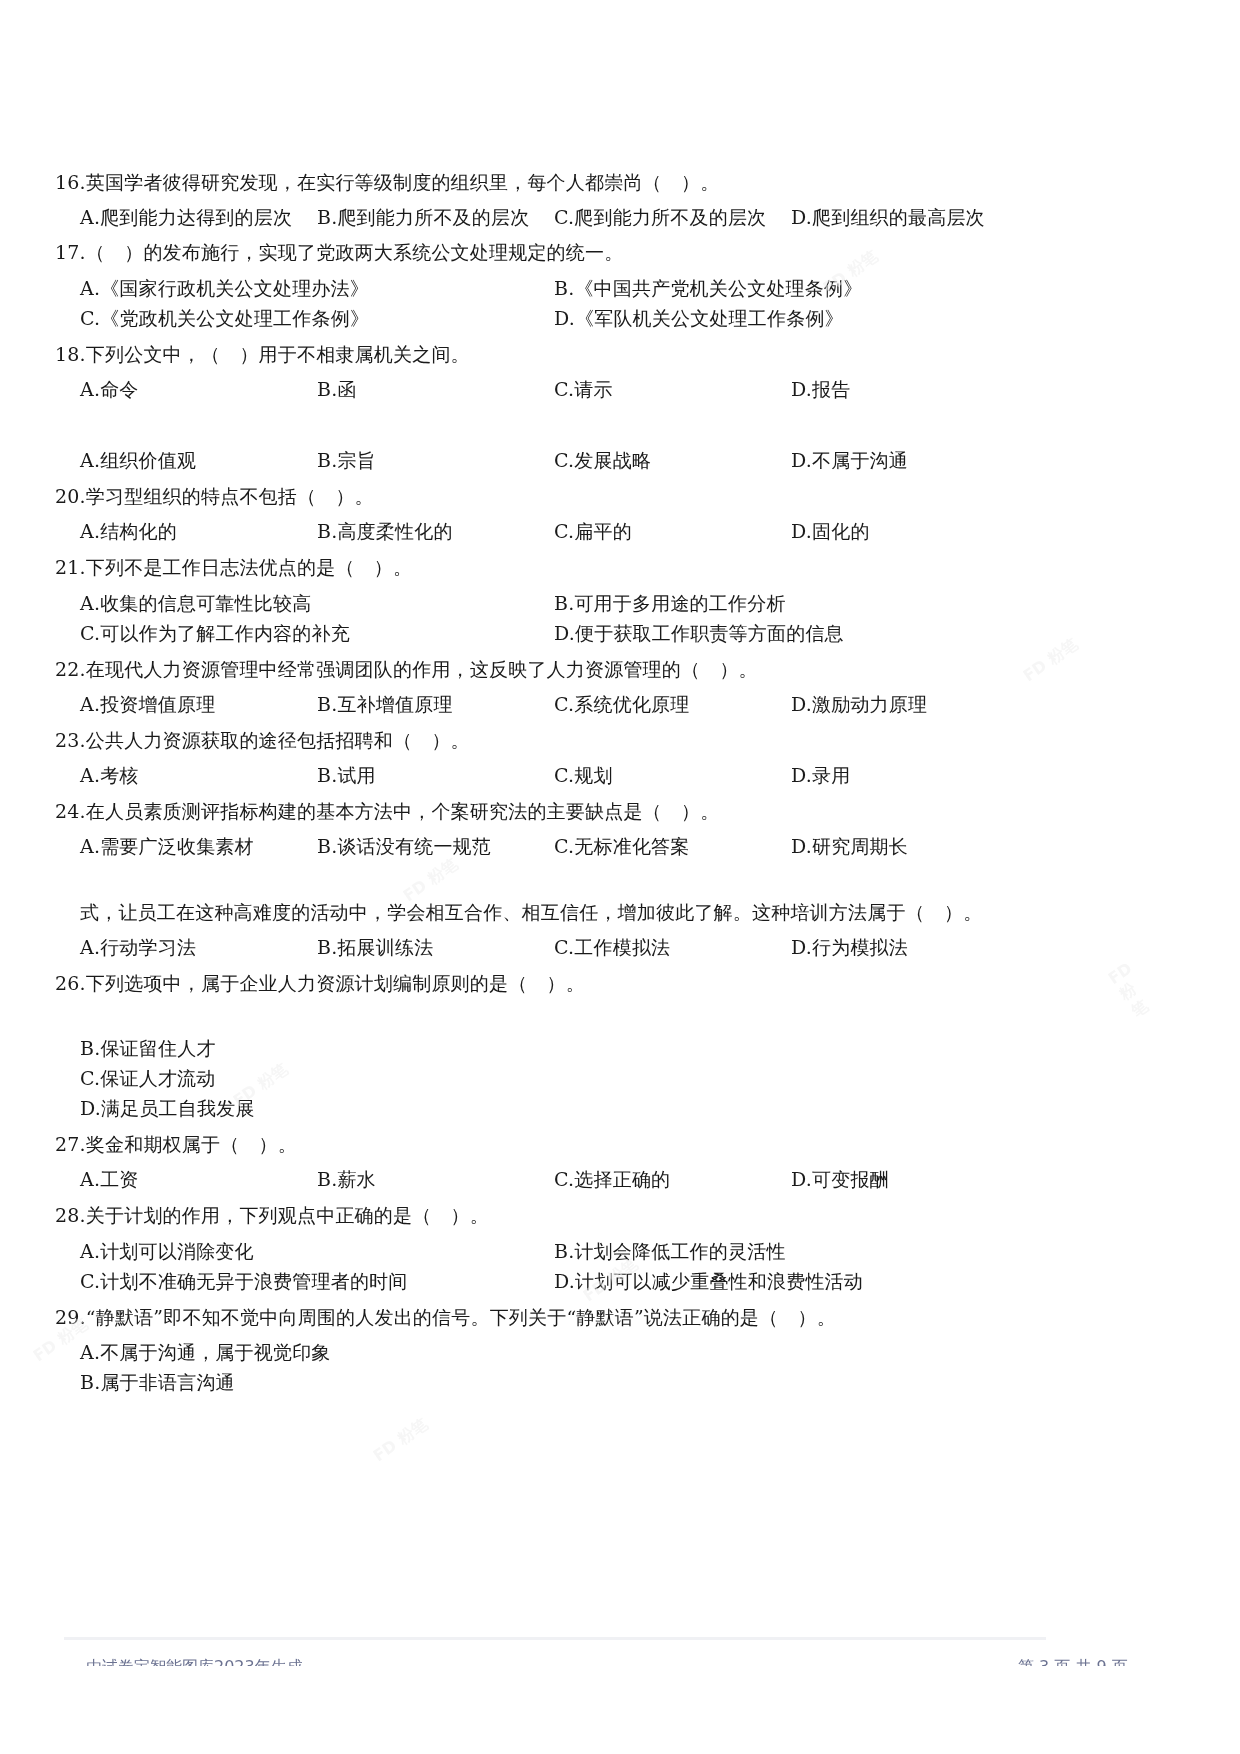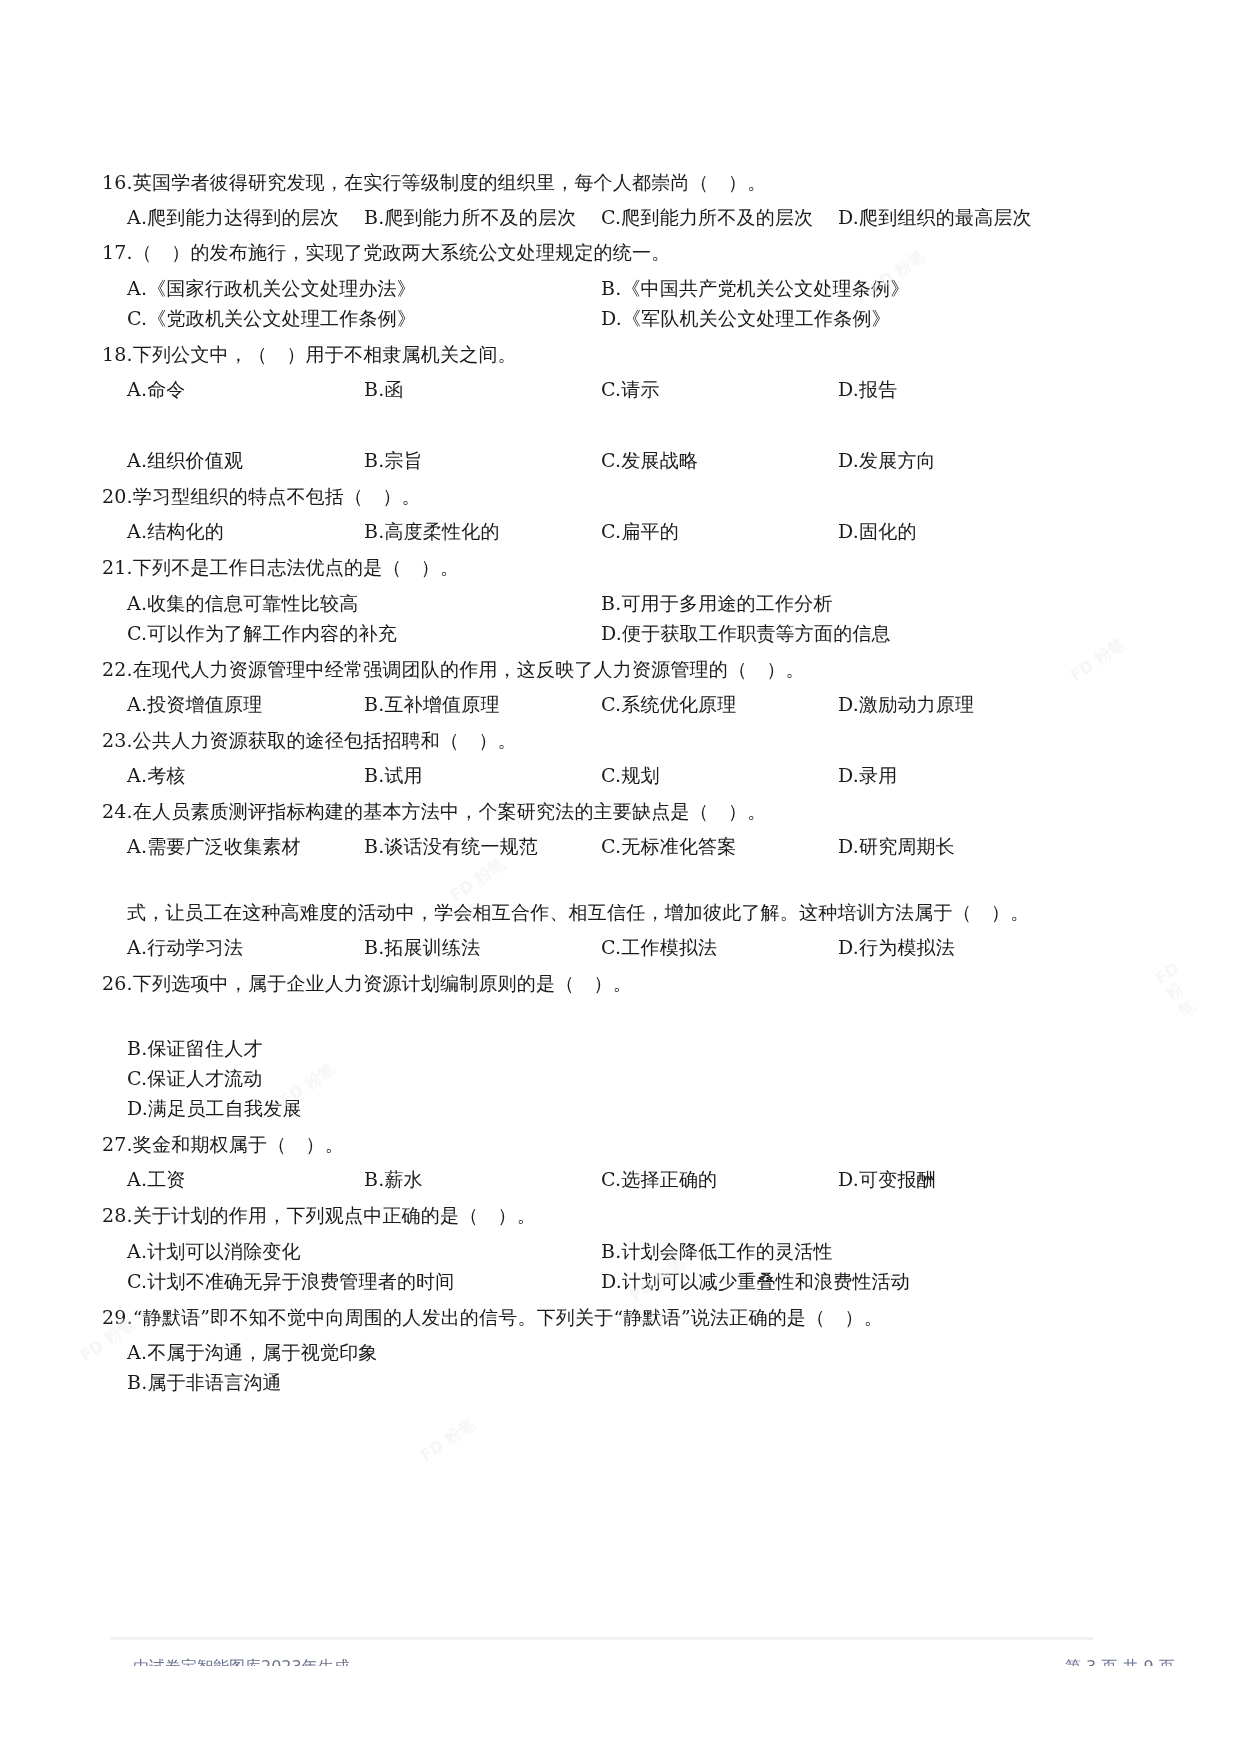--- a/index.html
+++ b/index.html
@@ -1,18 +1,18 @@
 <!DOCTYPE html>
 <html><head>
 <meta charset="utf-8">
 <style>
   html, body { margin: 0; padding: 0; background: #ffffff; }
   body { width: 1240px; height: 1754px; position: relative; overflow: hidden;
          font-family: "DejaVu Serif", "Liberation Serif", serif; color: #1a1a1a; }
-  .page { position: absolute; left: 0; top: 0; width: 1087px; height: 1754px; margin-left: 47px; }
+  .page { position: absolute; left: 0; top: 0; width: 1087px; height: 1754px; }
   .line { position: absolute; font-size: 19px; line-height: 26px; white-space: nowrap; letter-spacing: 0.2px; }
   .q { left: 55px; }
   .c0 { left: 80px; } .c1 { left: 317px; } .c2 { left: 554px; } .c3 { left: 791px; }
   .wm { position: absolute; color: #efefef; font-family: "DejaVu Sans", sans-serif; font-weight: bold;
         font-size: 16px; transform: rotate(-35deg); opacity: 0.55; pointer-events: none; }
   .footer-rule { position: absolute; left: 64px; top: 1637px; width: 982px; height: 3px; background: #f0f1f4; }
   .footer-clip { position: absolute; top: 1657px; height: 9px; overflow: hidden; color: #6b7291;
                  font-family: "DejaVu Sans", sans-serif; font-size: 16px; line-height: 20px; white-space: nowrap; }
   .footer-left { left: 86px; }
   .footer-right { left: 1018px; }
@@ -36,21 +36,21 @@
 
   <div class="line q" style="top:341px">18.下列公文中，（　）用于不相隶属机关之间。</div>
   <div class="line c0" style="top:376px">A.命令</div>
   <div class="line c1" style="top:376px">B.函</div>
   <div class="line c2" style="top:376px">C.请示</div>
   <div class="line c3" style="top:376px">D.报告</div>
 
   <div class="line c0" style="top:447px">A.组织价值观</div>
   <div class="line c1" style="top:447px">B.宗旨</div>
   <div class="line c2" style="top:447px">C.发展战略</div>
-  <div class="line c3" style="top:447px">D.发展方向</div>
+  <div class="line c3" style="top:447px">D.不属于沟通</div>
 
   <div class="line q" style="top:483px">20.学习型组织的特点不包括（　）。</div>
   <div class="line c0" style="top:518px">A.结构化的</div>
   <div class="line c1" style="top:518px">B.高度柔性化的</div>
   <div class="line c2" style="top:518px">C.扁平的</div>
   <div class="line c3" style="top:518px">D.固化的</div>
 
   <div class="line q" style="top:554px">21.下列不是工作日志法优点的是（　）。</div>
   <div class="line c0" style="top:590px">A.收集的信息可靠性比较高</div>
   <div class="line c2" style="top:590px">B.可用于多用途的工作分析</div>

